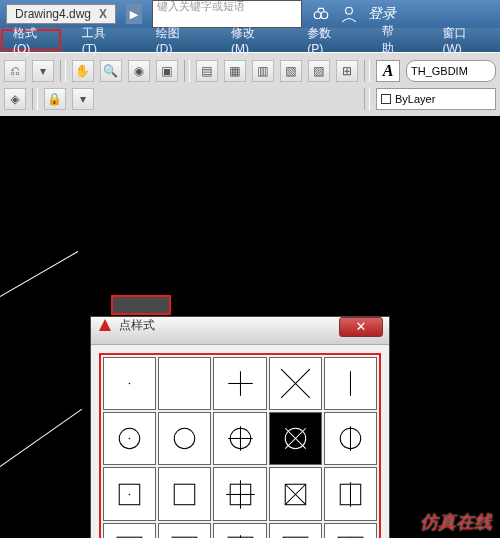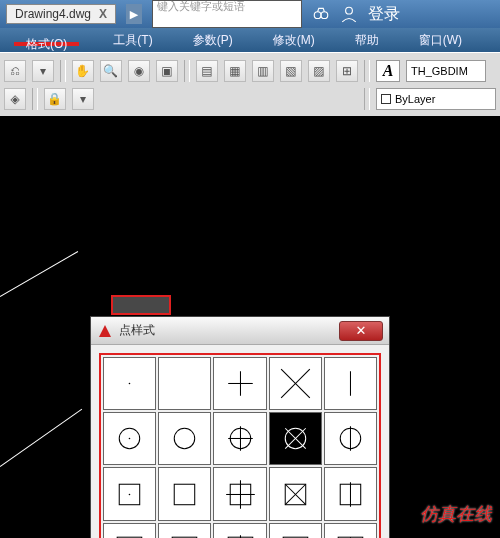--- a/index.html
+++ b/index.html
@@ -4,51 +4,51 @@
 <style>
   * { box-sizing: border-box; margin: 0; padding: 0; font-family: "Microsoft YaHei", sans-serif; }
   body { width: 500px; height: 538px; background: #e8e8e8; overflow: hidden; position: relative; }
 
   .titlebar { height: 28px; background: linear-gradient(#5a8cc0, #3a6ba0); display: flex; align-items: center; padding: 0 6px; gap: 10px; }
   .filename-tab { background: #f0f0f0; border: 1px solid #888; padding: 2px 8px; font-size: 12px; color: #333; display: flex; align-items: flex-start; gap: 8px; }
   .x-close { color: #666; font-weight: bold; cursor: pointer; }
   .search-box { background: #fff; height: 20px; border: 1px solid #555; flex: 0 0 150px; font-size: 11px; color: #999; padding: 13px 4px; display: flex; align-items: flex-end; }
   .arrow-btn { width: 16px; height: 20px; background: #6a8cb0; color: #fff; text-align: center; font-size: 11px; line-height: 20px; }
   .title-icon { width: 18px; height: 18px; color: #fff; display: flex; align-items: center; justify-content: center; }
-  .login { color: #fff; font-size: 16px; }
+  .login { color: #fff; font-size: 14px; font-style: italic; }
 
   .menubar { height: 24px; background: linear-gradient(#4a7aa8, #2a5a88); display: flex; align-items: stretch; }
   .menu-item { color: #eef; font-size: 12px; padding: 0 20px; display: flex; align-items: center; cursor: pointer; }
-  .menu-item.hl { border: 2px solid #e02020; margin: 14px; padding: 0 10px; }
+  .menu-item.hl { border: 2px solid #e02020; margin: 1px; padding: 0 10px; }
 
   .toolbar-area { background: #dcdcdc; border-top: 1px solid #fff; border-bottom: 1px solid #aaa; padding: 4px; }
   .toolbar-row { display: flex; align-items: center; gap: 6px; height: 28px; }
   .tb-sep { width: 6px; height: 22px; border-left: 1px solid #aaa; border-right: 1px solid #fff; }
   .tb-btn { width: 22px; height: 22px; border: 1px solid #bbb; background: linear-gradient(#f8f8f8,#e0e0e0); display: flex; align-items: center; justify-content: center; font-size: 12px; color: #555; cursor: pointer; }
   .combo { height: 22px; border: 1px solid #999; background: #fff; font-size: 11px; padding: 0 4px; display: flex; align-items: center; flex: 0 0 auto; }
   .combo.layer { width: 120px; }
-  .combo.style { width: 80px; }
+  .combo.style { width: 90px; border-radius: 9px; }
   .big-a { width: 24px; height: 22px; border: 1px solid #999; background: #fff; font-weight: bold; text-align: center; line-height: 20px; font-style: italic; font-family: serif; }
 
   .drawing-area { position: absolute; top: 116px; left: 0; right: 0; bottom: 0; background: #000; }
   .diag-line { position: absolute; background: #fff; height: 1px; transform-origin: left center; }
 
   .dialog { position: absolute; left: 90px; top: 200px; width: 300px; background: #f0f0f0; border: 1px solid #444; box-shadow: 3px 3px 10px rgba(0,0,0,0.5); }
   .dlg-tab { position: absolute; top: -22px; left: 20px; width: 60px; height: 20px; border: 2px solid #e02020; background: rgba(240,240,240,0.3); }
-  .dlg-title { height: 28px; background: linear-gradient(#fafafa,#d0d0d0); display: flex; align-items: center; padding: 0 6px; font-size: 12px; color: #333; border-bottom: 1px solid #aaa; }
+  .dlg-title { height: 28px; background: linear-gradient(#fafafa,#d0d0d0); display: flex; padding: 0 6px; font-size: 12px; color: #333; border-bottom: 1px solid #aaa; }
   .dlg-title .logo { width: 16px; height: 16px; margin-right: 6px; }
   .dlg-close { margin-left: auto; width: 44px; height: 20px; background: linear-gradient(#d96060,#b02020); border: 1px solid #803030; border-radius: 3px; color: #fff; text-align: center; line-height: 18px; font-size: 13px; cursor: pointer; }
   .dlg-body { padding: 8px; }
   .pt-grid-wrap { border: 2px solid #e02020; padding: 2px; margin-bottom: 12px; }
   .pt-grid { display: grid; grid-template-columns: repeat(5, 1fr); gap: 2px; }
   .pt-cell { aspect-ratio: 1; border: 1px solid #666; background: #fff; display: flex; align-items: center; justify-content: center; cursor: pointer; position: relative; }
   .pt-cell.sel { background: #000; }
   .pt-cell svg { width: 80%; height: 80%; }
 
-  .watermark { position: absolute; right: 8px; bottom: 12px; color: #e02020; font-size: 18px; font-family: "KaiTi", serif; font-style: italic; text-shadow: 0 0 2px #fff; }
+  .watermark { position: absolute; right: 8px; bottom: 4px; color: #e02020; font-size: 18px; font-family: "KaiTi", serif; font-style: italic; text-shadow: 0 0 2px #fff; }
 </style>
 </head>
 <body>
 
 <div class="titlebar">
   <div class="filename-tab">
     <span>Drawing4.dwg</span>
     <span class="x-close">X</span>
   </div>
   <div class="arrow-btn">▶</div>
@@ -67,22 +67,23 @@
         <circle cx="8" cy="5" r="3" fill="none" stroke="#fff"></circle>
         <path d="M2 15 Q8 9 14 15" fill="none" stroke="#fff"></path>
       </svg>
     </div>
   <span class="login">登录</span>
 </div>
 
 <div class="menubar">
   <div class="menu-item hl">格式(O)</div>
   <div class="menu-item">工具(T)</div>
+  <div class="menu-item">绘图(D)</div>
+  <div class="menu-item">修改(M)</div>
   <div class="menu-item">参数(P)</div>
-  <div class="menu-item">修改(M)</div>
   <div class="menu-item">帮助</div>
   <div class="menu-item">窗口(W)</div>
 </div>
 
 <div class="toolbar-area">
   <div class="toolbar-row">
     <div class="tb-btn">⎌</div>
     <div class="tb-btn">▾</div>
     <div class="tb-sep"></div>
     <div class="tb-btn">✋</div>

